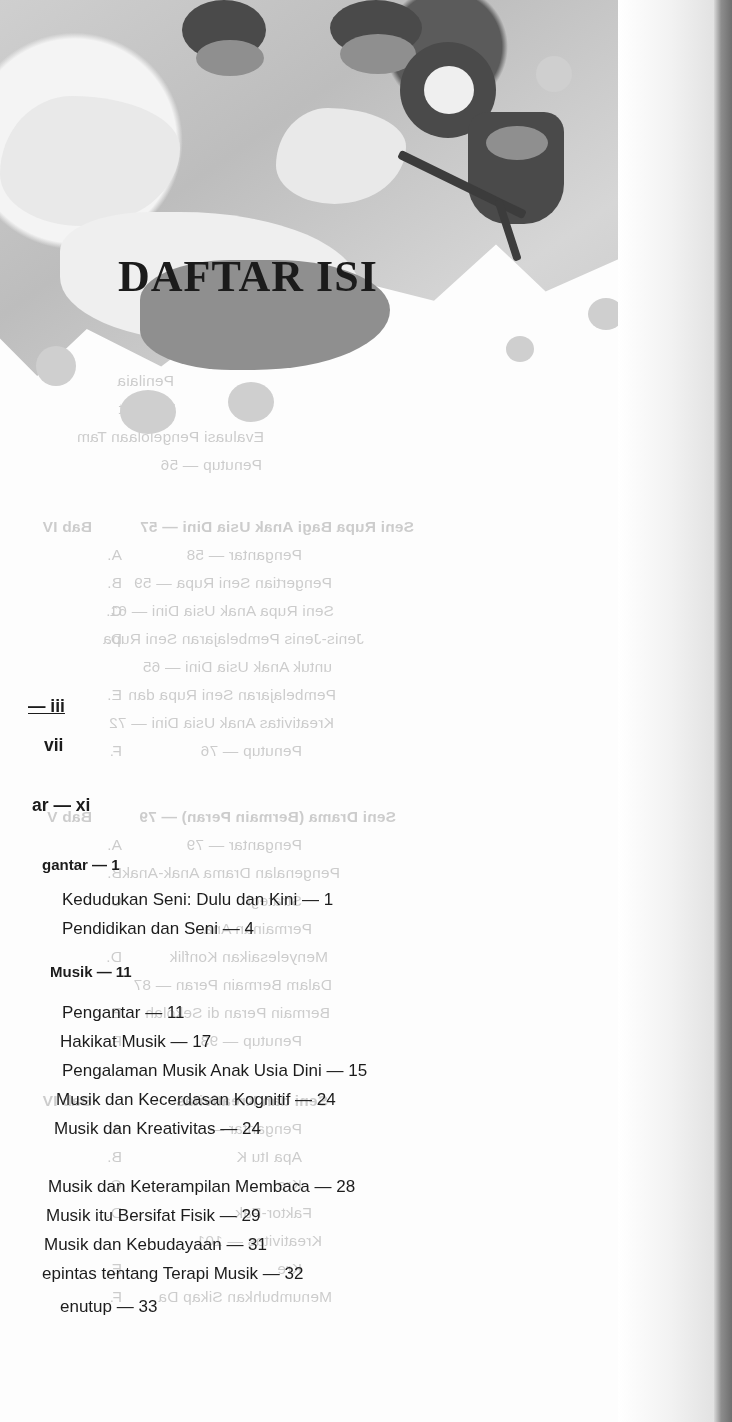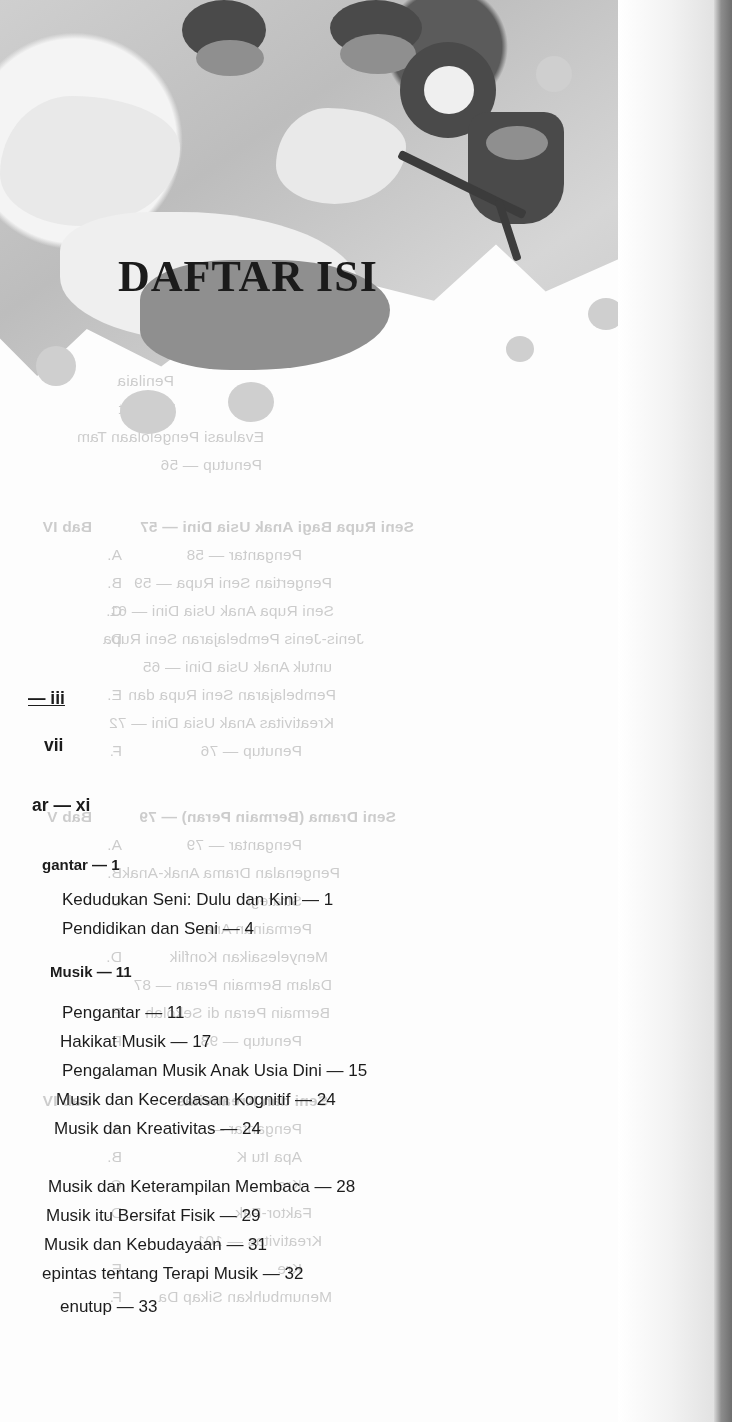--- a/index.html
+++ b/index.html
@@ -222,21 +222,21 @@
     <div class="blob" style="left:120px; top:390px; width:56px; height:44px;"></div>
     <div class="blob" style="left:228px; top:382px; width:46px; height:40px;"></div>
     <div class="blob" style="left:536px; top:56px; width:36px; height:36px;"></div>
     <div class="blob" style="left:588px; top:298px; width:36px; height:32px;"></div>
     <div class="blob" style="left:506px; top:336px; width:28px; height:26px;"></div>
   </div>
 
   <h1 class="title">DAFTAR ISI</h1>
 
   <div class="toc" id="toc" style="position: absolute; height: 660px;">
-      <div class="toc-row lvl-front" style="position: absolute; left: 28px; top: 0px; text-decoration: underline;">— iii</div>
+      <div class="toc-row lvl-front" style="position: absolute; left: 28px; top: 8px; text-decoration: underline;">— iii</div>
       <div class="toc-row lvl-front" style="position: absolute; left: 44px; top: 47px;">vii</div>
       <div class="toc-row lvl-front" style="position: absolute; left: 32px; top: 107px;">ar — xi</div>
       <div class="toc-row lvl-chapter" style="position: absolute; left: 42px; top: 167px;">gantar — 1</div>
       <div class="toc-row lvl-item" style="position: absolute; left: 62px; top: 201px;">Kedudukan Seni: Dulu dan Kini — 1</div>
       <div class="toc-row lvl-item" style="position: absolute; left: 62px; top: 230px;">Pendidikan dan Seni — 4</div>
       <div class="toc-row lvl-chapter" style="position: absolute; left: 50px; top: 274px;">Musik — 11</div>
       <div class="toc-row lvl-item" style="position: absolute; left: 62px; top: 314px;">Pengantar — 11</div>
       <div class="toc-row lvl-item" style="position: absolute; left: 60px; top: 343px;">Hakikat Musik — 17</div>
       <div class="toc-row lvl-item" style="position: absolute; left: 62px; top: 372px;">Pengalaman Musik Anak Usia Dini — 15</div>
       <div class="toc-row lvl-item" style="position: absolute; left: 56px; top: 401px;">Musik dan Kecerdasan Kognitif — 24</div>

